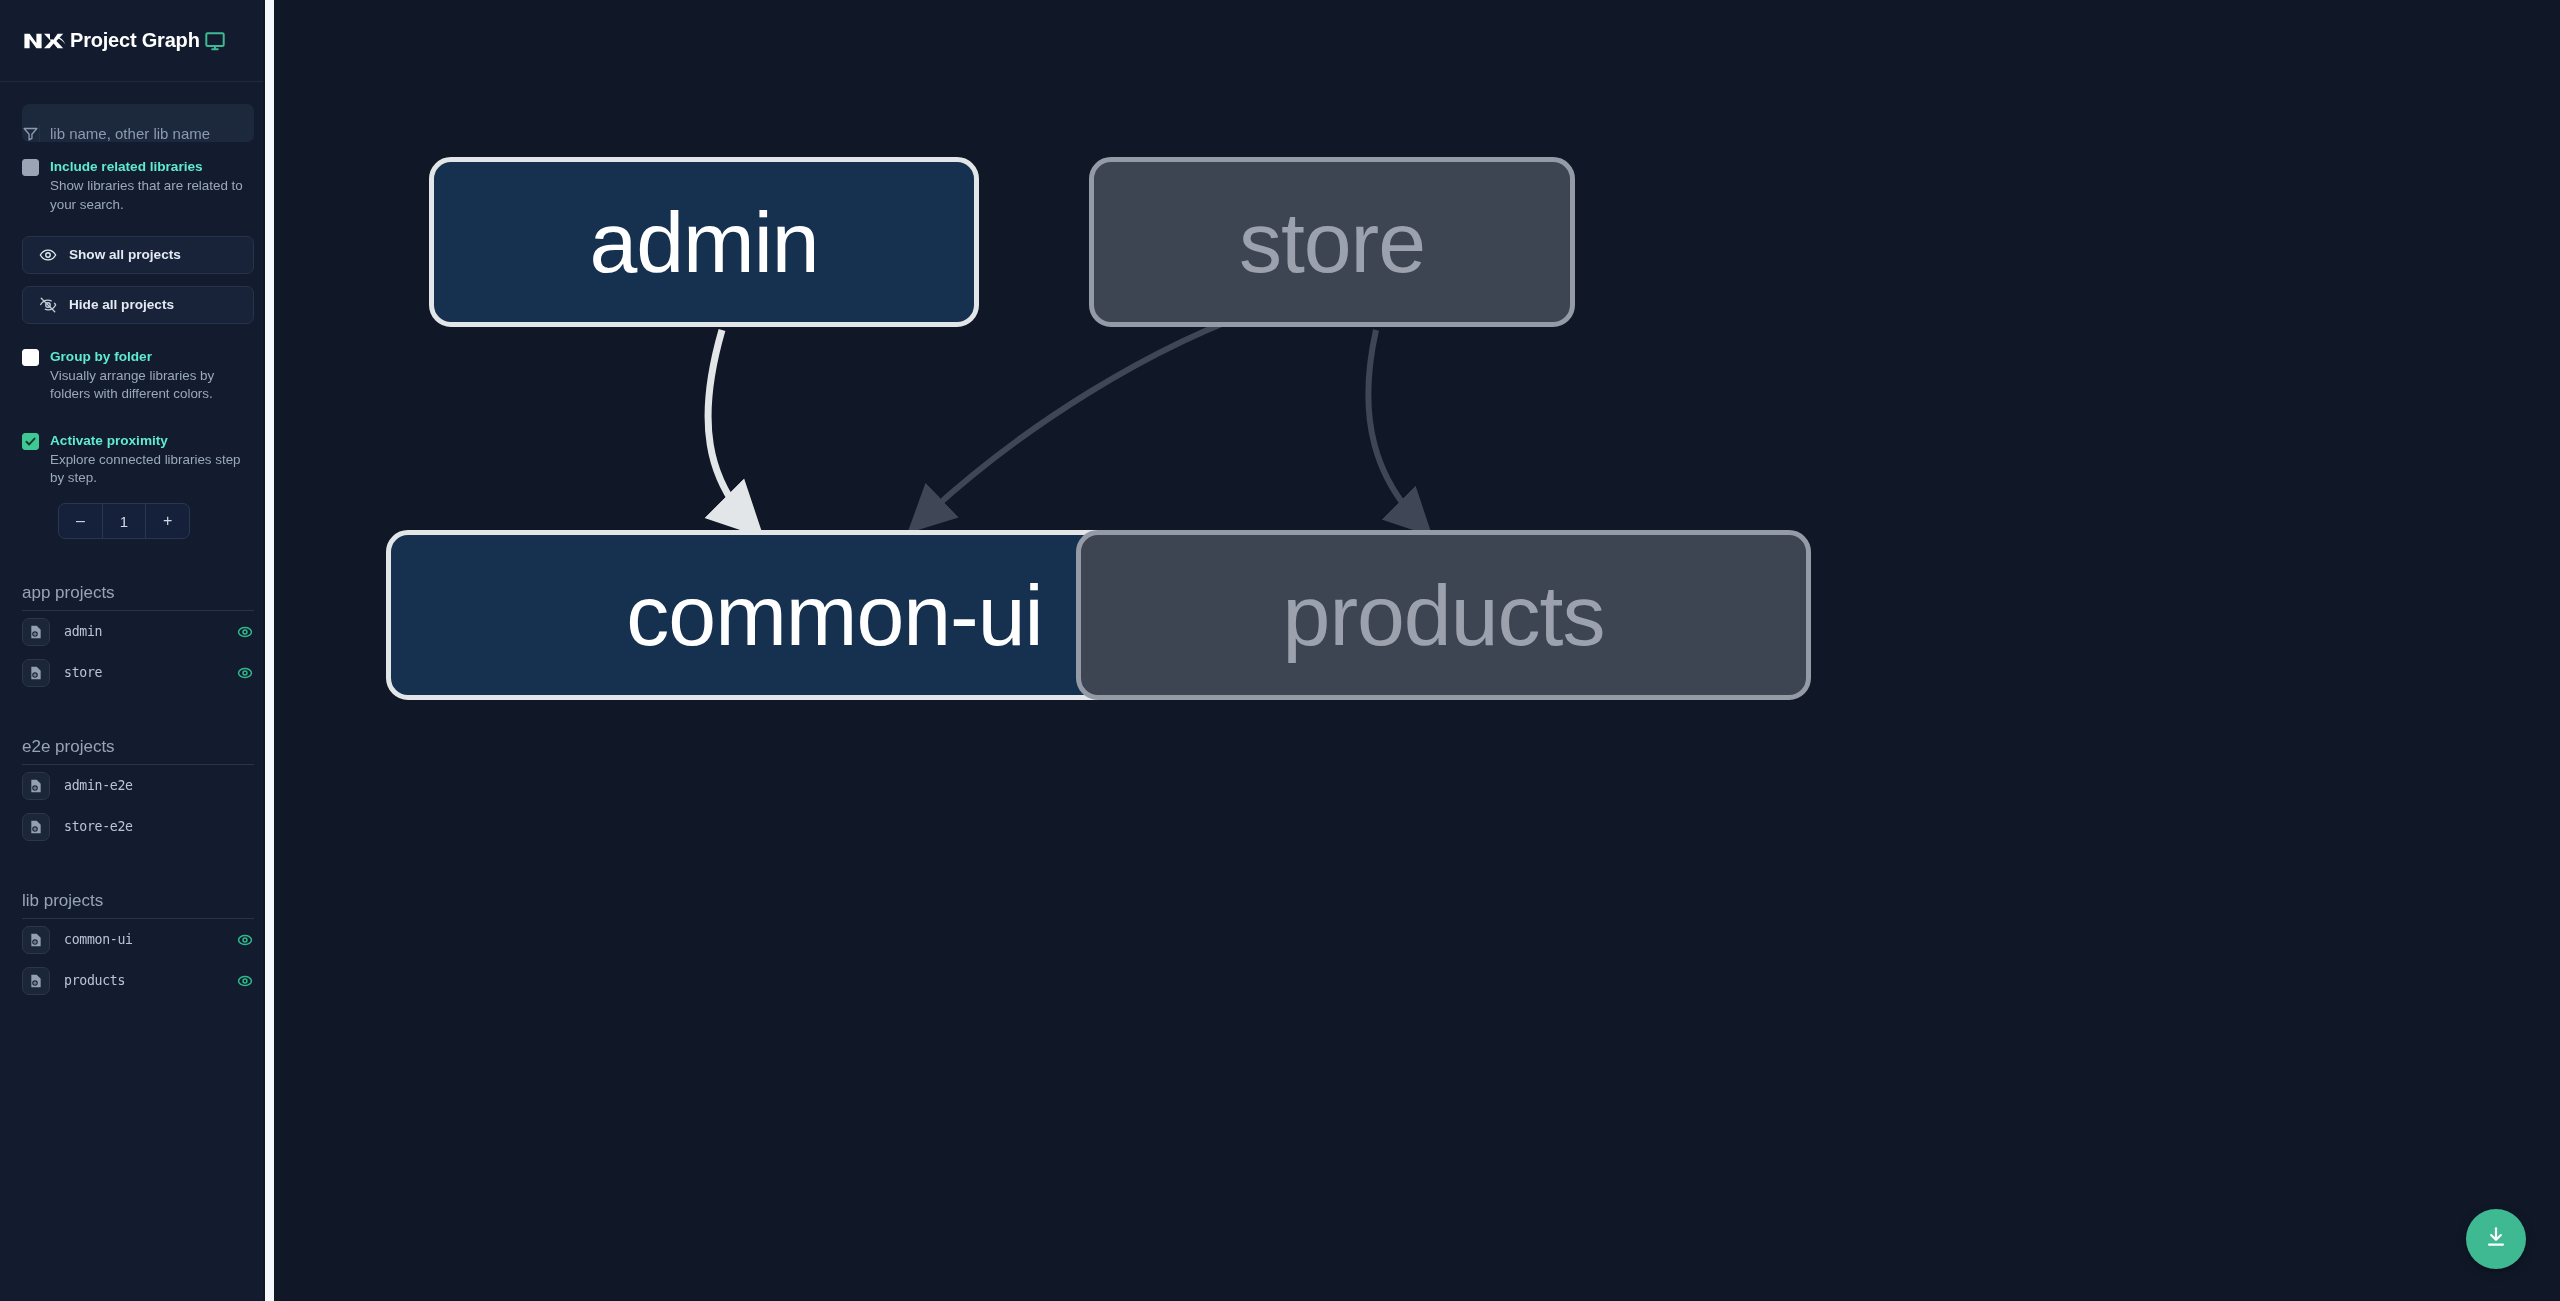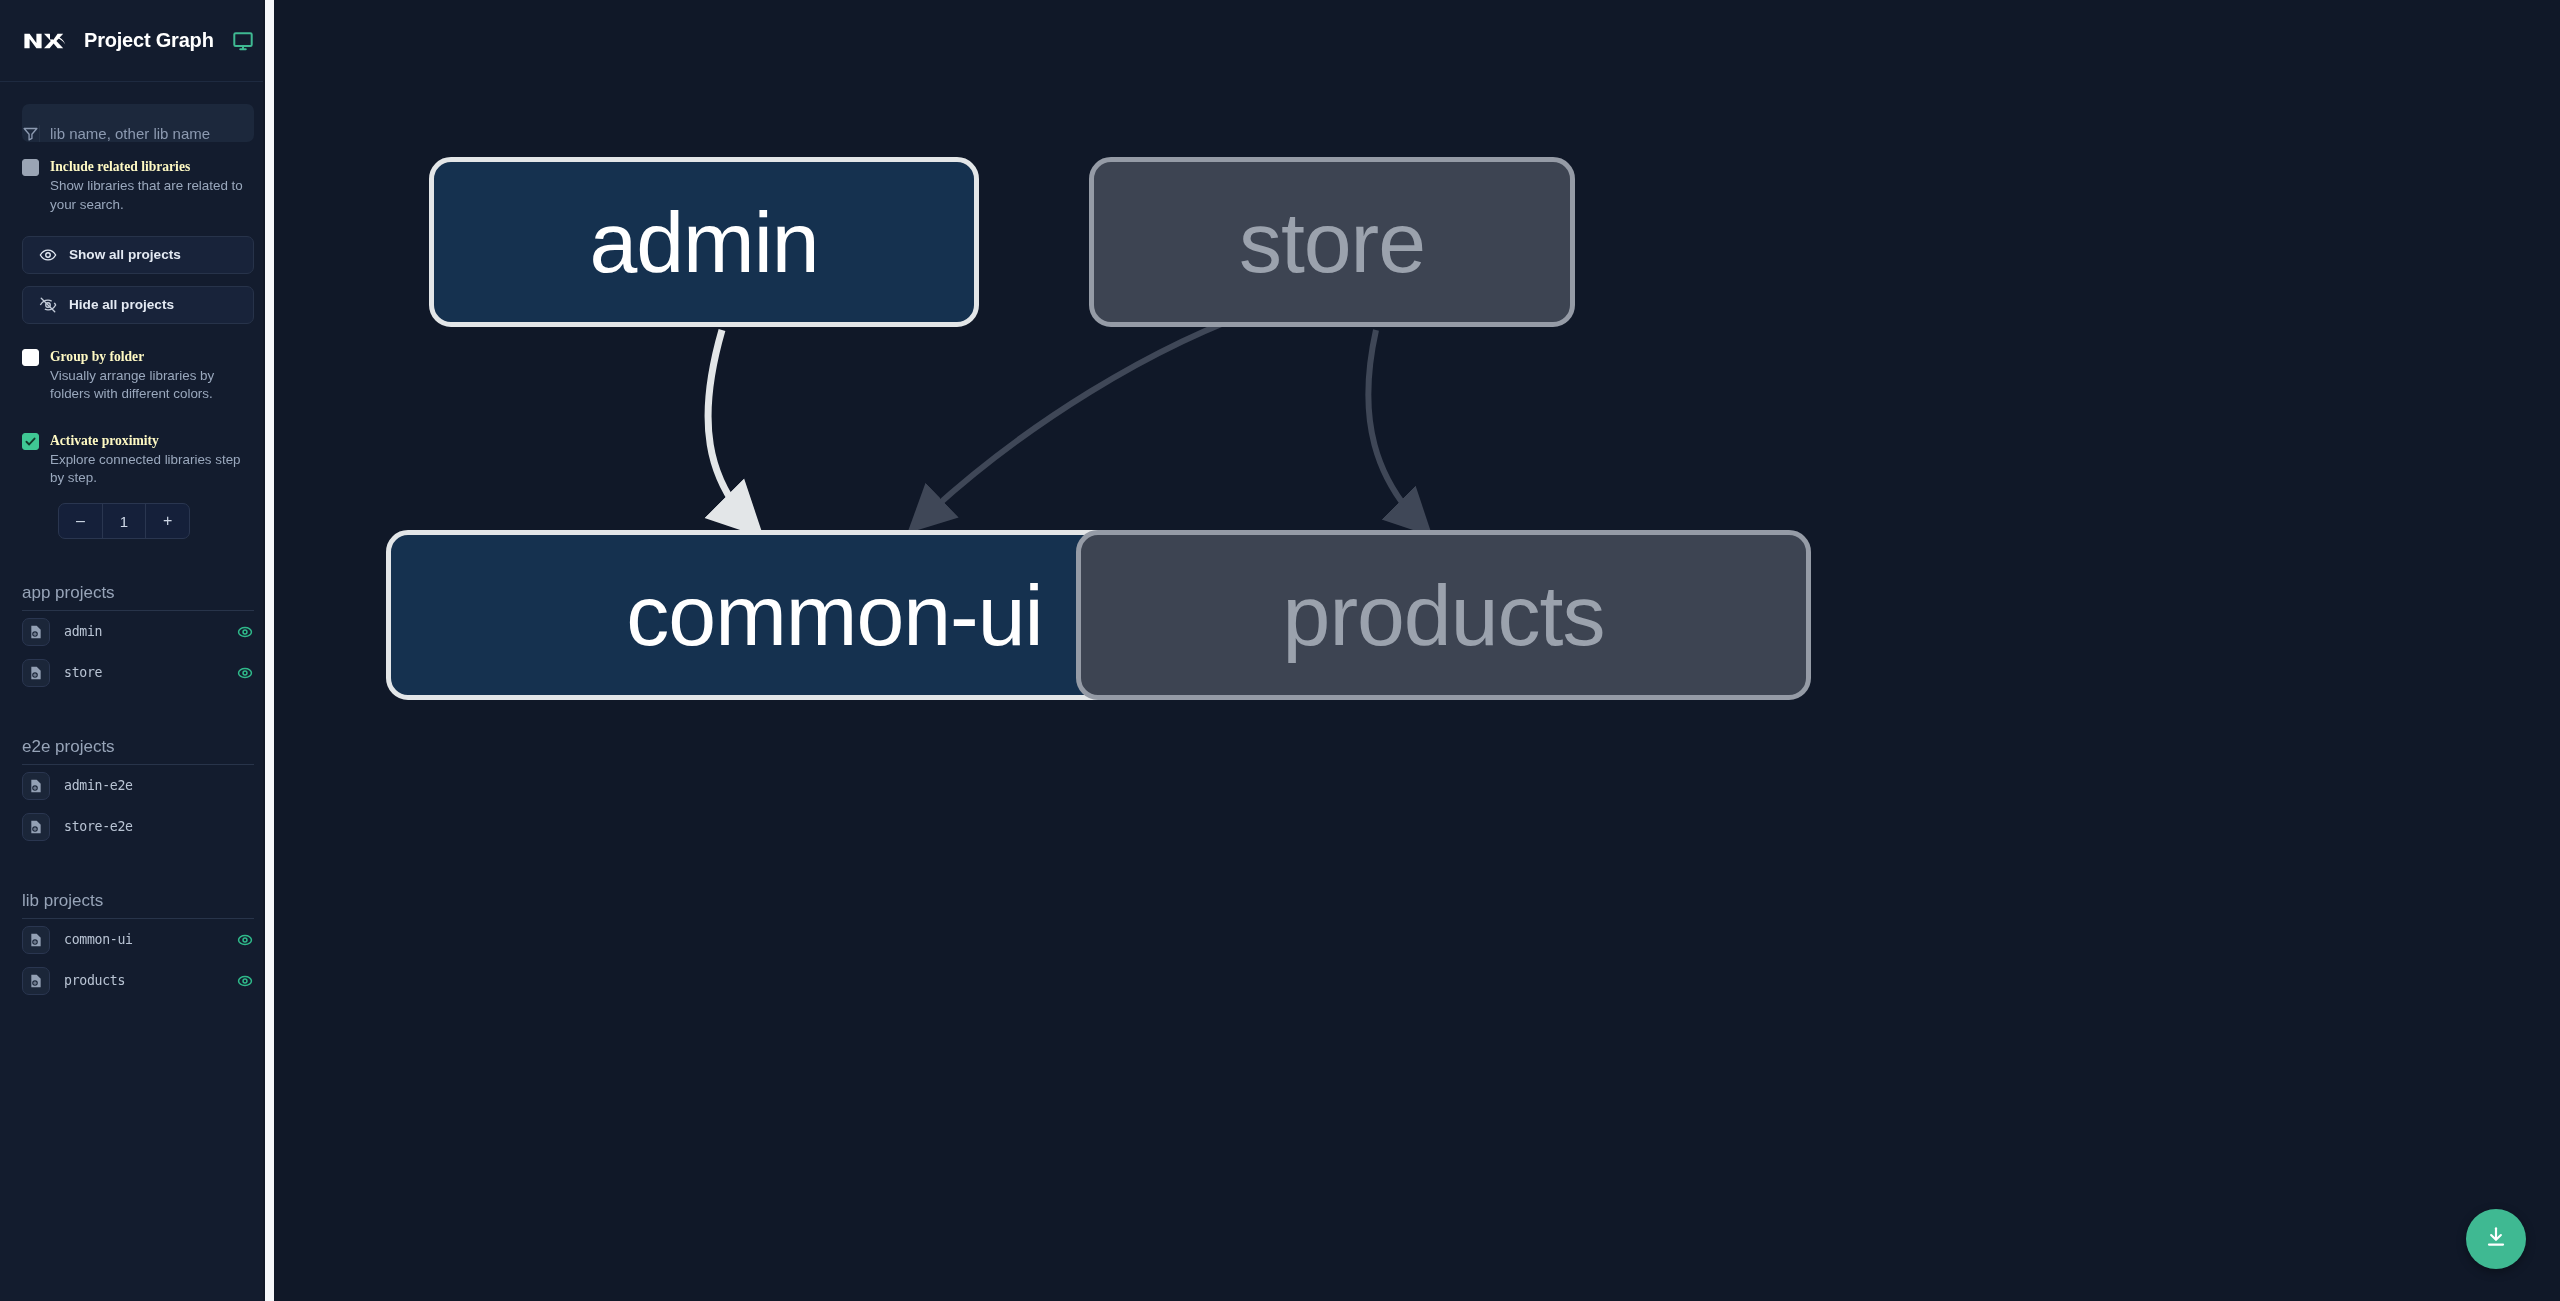--- a/index.html
+++ b/index.html
@@ -19,21 +19,20 @@
     background: #131c2e;
     flex: 0 0 276px;
     display: flex; flex-direction: column;
     overflow: hidden;
   }
   .sb-header {
     height: 82px;
     display: flex; align-items: center;
     padding: 0 22px;
     border-bottom: 1px solid #1e2a40;
-    gap: 14px;
   }
   .nx-logo { width: 48px; height: 42px; flex:0 0 48px; display:flex; align-items:center; }
   .sb-title {
     color: #ffffff; font-size: 20px; font-weight: 700; letter-spacing: -0.2px;
     white-space: nowrap;
   }
   .monitor-icon { width: 22px; height: 22px; display:flex; align-items:center; margin-left:4px;}
 
   .sb-tagline {
     display: flex; align-items: center; gap: 10px;
@@ -69,21 +68,21 @@
     width: 17px; height: 17px; flex: 0 0 17px; border-radius: 3px;
     margin-top: 1px;
     background: #9aa4b4; border: 1px solid #9aa4b4;
   }
   .cbox.white { background:#ffffff; border-color:#ffffff; }
   .cbox.checked {
     background: #3fc794; border-color:#3fc794;
     display:flex; align-items:center; justify-content:center;
   }
   .check-txt { flex: 1; }
-  .check-title { color: #fef9c3; font-size: 13.6px; font-weight: 700; line-height: 1.35; font-family: Liberation Serif, serif; }
+  .check-title { color: #5eead4; font-size: 13.6px; font-weight: 700; line-height: 1.35; }
   .check-desc { color: #9aa8bd; font-size: 13.4px; line-height: 1.36; margin-top: 1px; }
 
   .btn {
     display: flex; align-items: center; gap: 12px;
     width: 100%; height: 38px;
     background: #18233a;
     border: 1px solid #27334a;
     border-radius: 7px;
     padding: 0 16px;
     margin-top: 12px;

